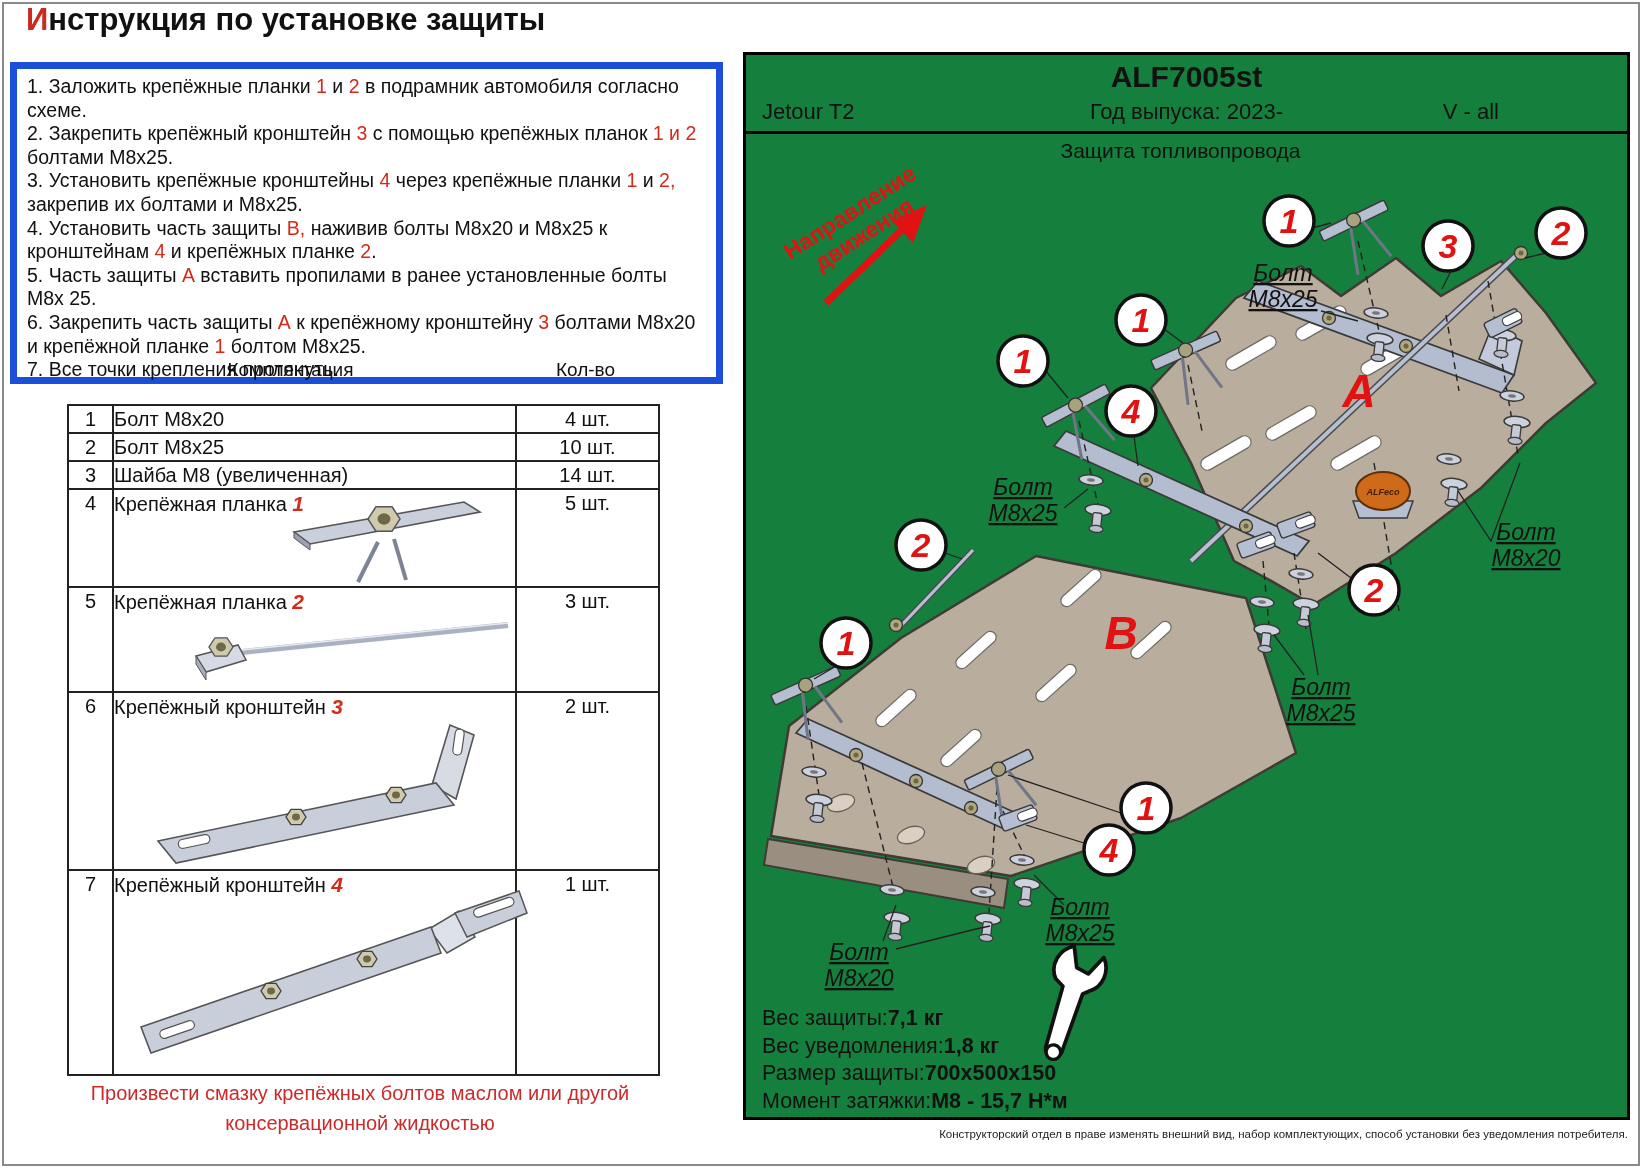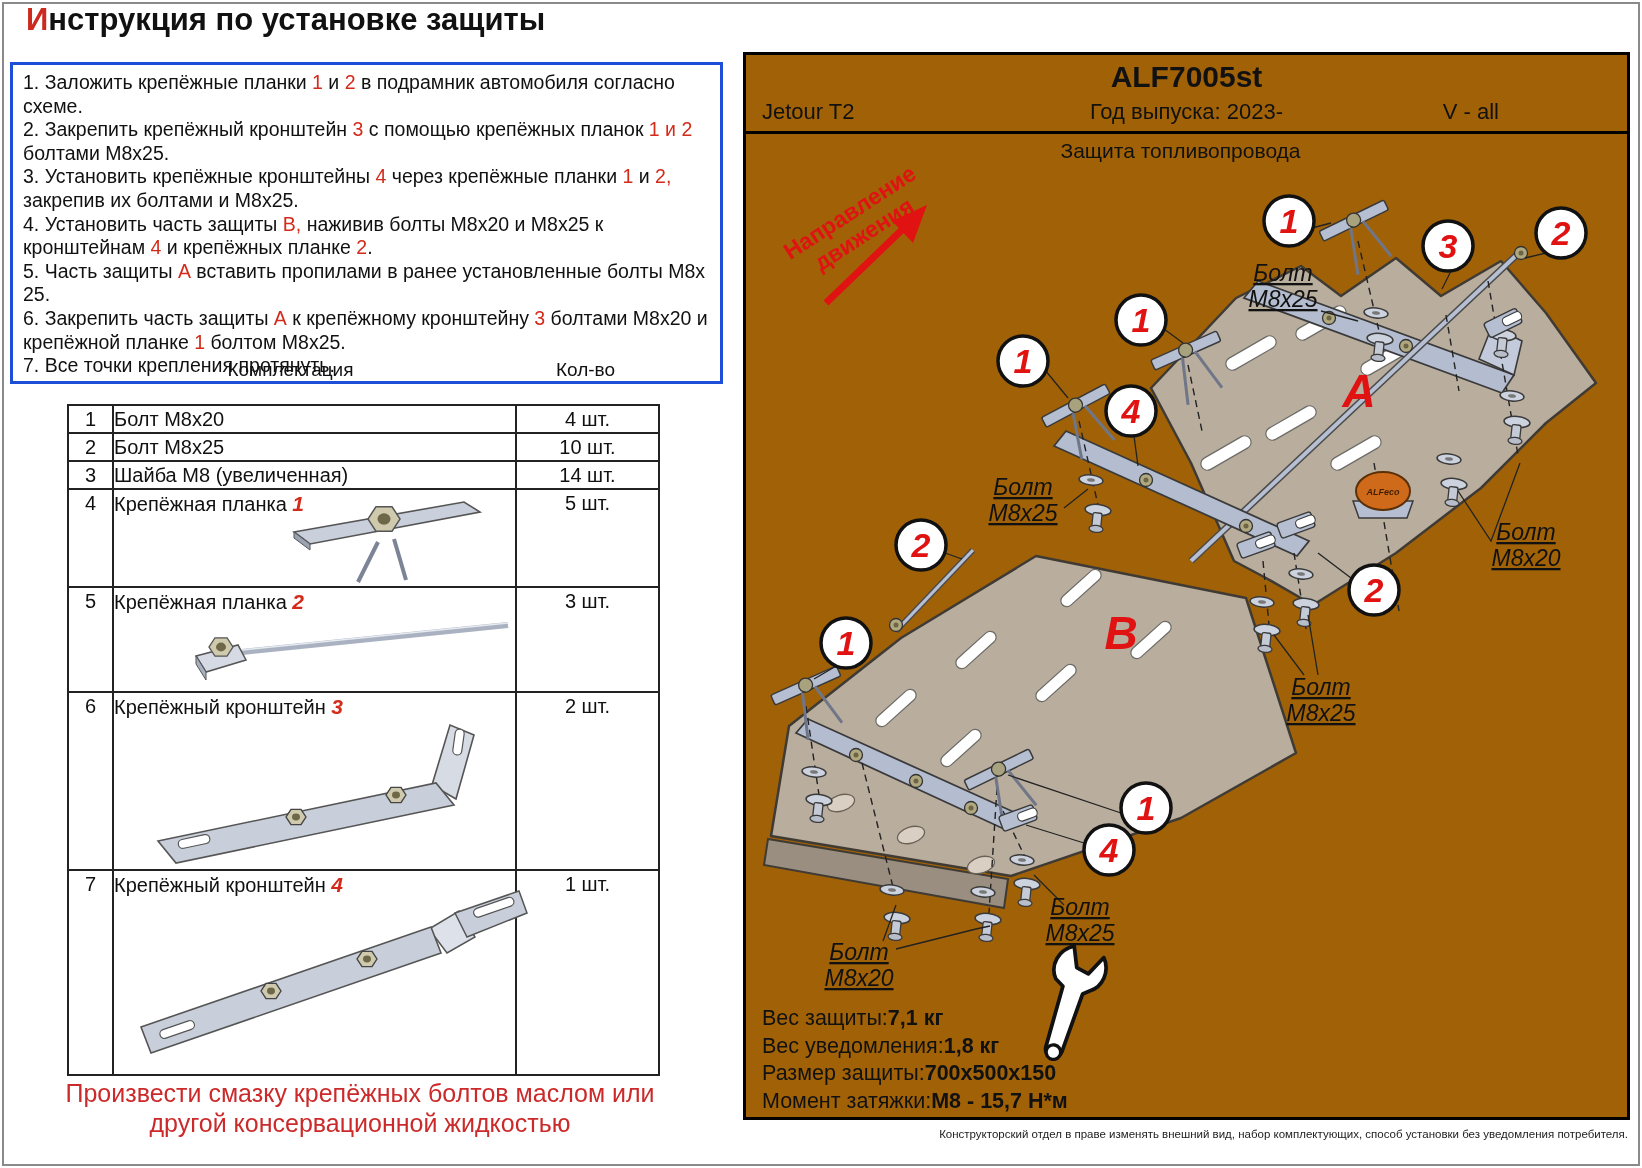--- a/index.html
+++ b/index.html
@@ -2,38 +2,38 @@
 <html><head>
 <meta charset="utf-8">
 <style>
   html,body{margin:0;padding:0;}
   body{width:1642px;height:1168px;position:relative;background:#fff;
        font-family:"Liberation Sans", sans-serif;color:#111;overflow:hidden;}
   .frame{position:absolute;left:2px;top:2px;right:2px;bottom:2px;border:2px solid #8a8a8a;}
   
   .title{position:absolute;left:26px;top:2px;font-size:31px;font-weight:bold;letter-spacing:0;white-space:nowrap;}
   .title .lead{color:#cc2a1e;}
-  .instr-box{position:absolute;left:10px;top:62px;width:713px;height:322px;border:3px solid #1d4ed8;
+  .instr-box{position:absolute;left:10px;top:62px;width:713px;height:322px;border:7px solid #1d4ed8;
              box-sizing:border-box;padding:6px 10px;font-size:19.5px;line-height:23.6px;}
   .instr-box p{margin:0;}
   .red{color:#d42a1a;}
   .tbl-head{position:absolute;left:67px;top:360px;width:590px;height:28px;display:flex;font-size:19px;line-height:20px;}
   .tbl-head .h-name{width:447px;text-align:center;}
   .tbl-head .h-qty{width:143px;text-align:center;}
   table.parts{position:absolute;left:67px;top:404px;border-collapse:collapse;table-layout:fixed;}
   table.parts td{border:2px solid #222;font-size:20px;vertical-align:top;padding:2px 0 0 0;}
   td.c-num{width:43px;text-align:center;}
   td.c-name{width:401px;padding-left:8px;position:relative;}
   td.c-qty{width:141px;text-align:center;}
   .ref{color:#d42a1a;font-weight:bold;font-style:italic;font-size:21px;}
   .part-img{position:absolute;}
   .grease-note{position:absolute;left:30px;top:1078px;width:660px;text-align:center;
-               color:#cc2a2a;font-size:25px;line-height:30px;}
+               color:#cc2a2a;font-size:20px;line-height:30px;}
   
-  .panel{position:absolute;left:743px;top:52px;width:887px;height:1068px;border:3px solid #000;box-sizing:border-box;background:#a16207;}
+  .panel{position:absolute;left:743px;top:52px;width:887px;height:1068px;border:3px solid #000;box-sizing:border-box;background:#15803d;}
   .p-code{position:absolute;left:0;right:0;top:5px;text-align:center;font-size:30px;font-weight:bold;}
   .p-row2{position:absolute;left:0;right:0;top:44px;height:28px;font-size:22px;padding-left:7px;}
   .p-model{position:absolute;left:16px;top:0;}
   .p-year{position:absolute;left:0;right:0;top:0;text-align:center;}
   .p-engine{position:absolute;right:128px;top:0;}
   .p-divider{position:absolute;left:0;right:0;top:76px;border-top:3px solid #000;}
   .d-title{position:absolute;left:0;right:12px;top:84px;text-align:center;font-size:21px;}
   .diagram{position:absolute;left:0;top:108px;}
   .specs{position:absolute;left:16px;top:950px;font-size:21.5px;line-height:27.5px;}
   .specs b{}

